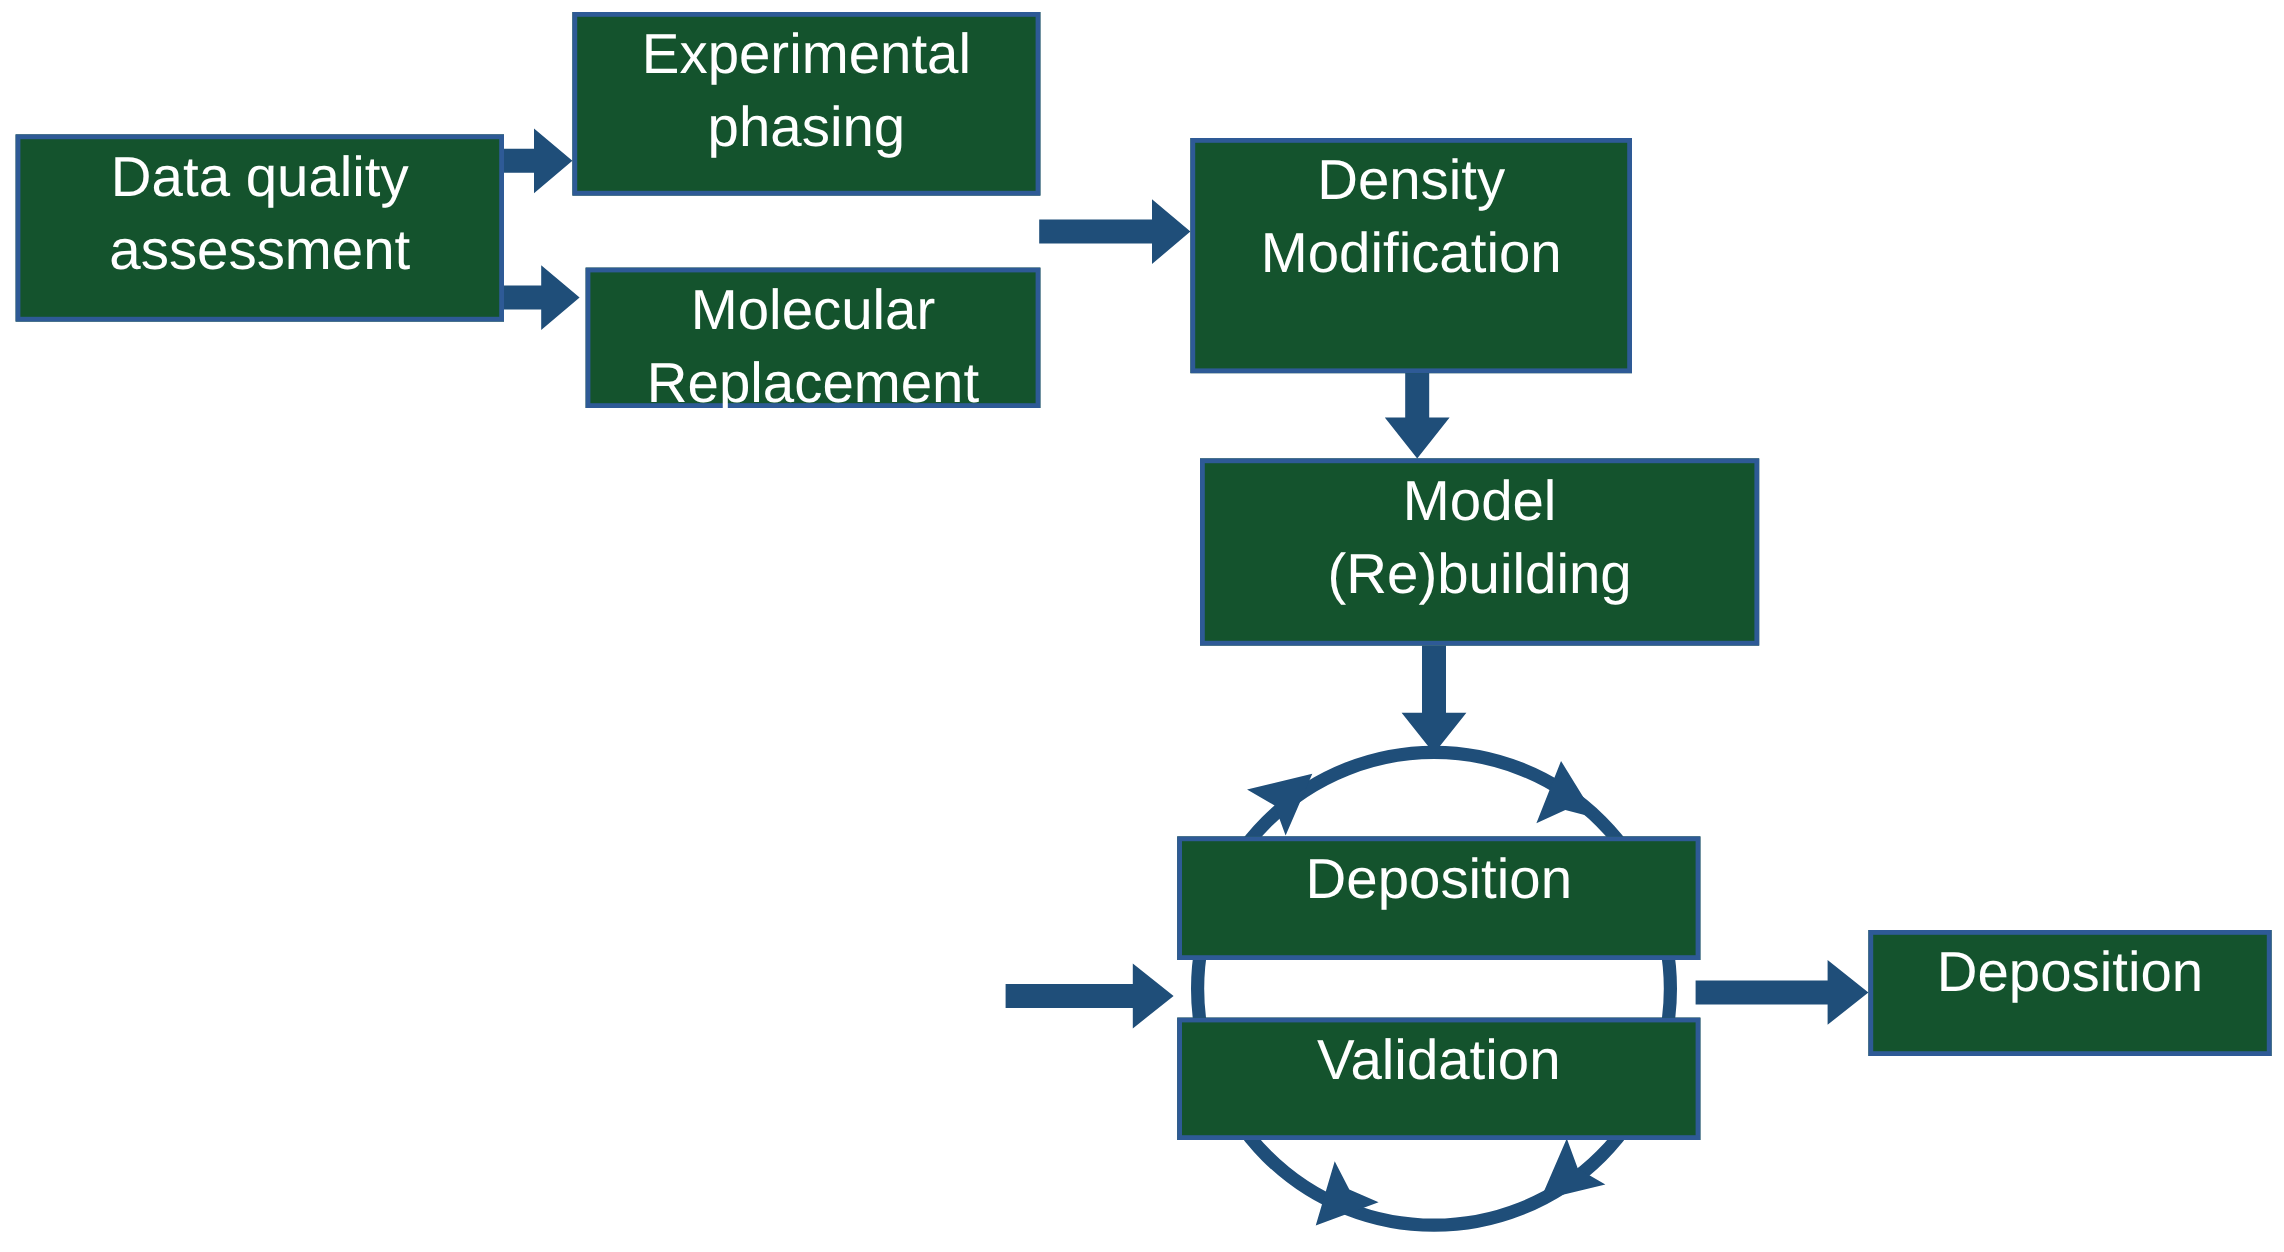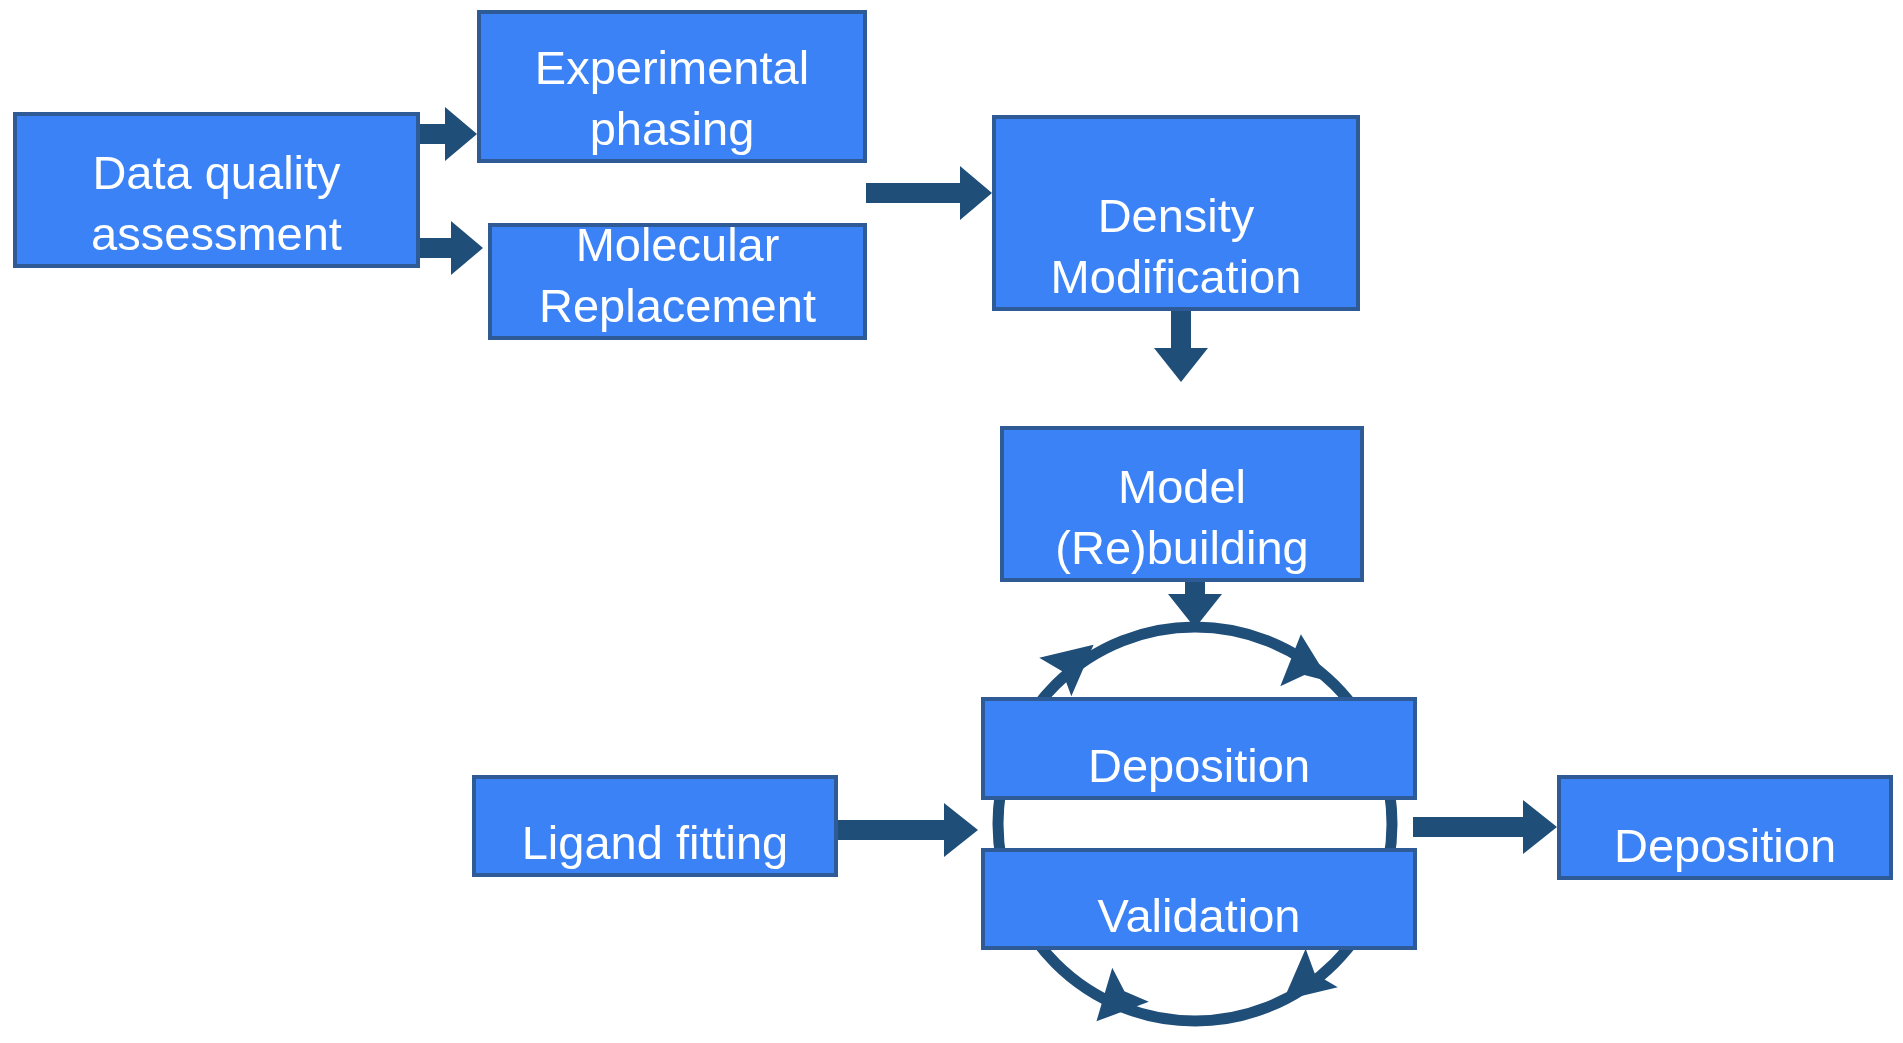--- a/index.html
+++ b/index.html
@@ -18,38 +18,38 @@
   svg.layer {
     position: absolute;
     left: 0;
     top: 0;
     width: 1903px;
     height: 1043px;
   }
   .node {
     position: absolute;
     box-sizing: border-box;
-    background: #3b82f6;
+    background: #14532d;
     border: 4px solid #2E5A96;
     color: #ffffff;
     display: flex;
     flex-direction: column;
     align-items: center;
-    justify-content: flex-end;
+    justify-content: flex-start;
     text-align: center;
     font-size: 47px;
     line-height: 61px;
     white-space: nowrap;
   }
   
   #n-dqa { left: 13px;   top: 112px; width: 407px; height: 156px; }
   #n-ep  { left: 477px;  top: 10px;  width: 390px; height: 153px; }
   #n-mr  { left: 488px;  top: 223px; width: 379px; height: 117px; }
   #n-dm  { left: 992px;  top: 115px; width: 368px; height: 196px; }
-  #n-mrb { left: 1000px; top: 382px; width: 364px; height: 156px; margin-top: 44px; }
+  #n-mrb { left: 1000px; top: 382px; width: 466px; height: 156px; }
   #n-ref { left: 981px;  top: 697px; width: 436px; height: 103px; }
   #n-val { left: 981px;  top: 848px; width: 436px; height: 102px; }
   #n-lf  { left: 472px;  top: 775px; width: 366px; height: 102px; }
   #n-dep { left: 1557px; top: 775px; width: 336px; height: 105px; }
 </style>
 </head>
 <body>
 
 <div class="canvas">
 
@@ -105,21 +105,18 @@
   </div>
 
   <div class="node" id="n-ref">
     <span>Deposition</span>
   </div>
 
   <div class="node" id="n-val">
     <span>Validation</span>
   </div>
 
-  <div class="node" id="n-lf">
-    <span>Ligand fitting</span>
-  </div>
 
   <div class="node" id="n-dep">
     <span>Deposition</span>
   </div>
 
 </div>
 
 </body></html>

